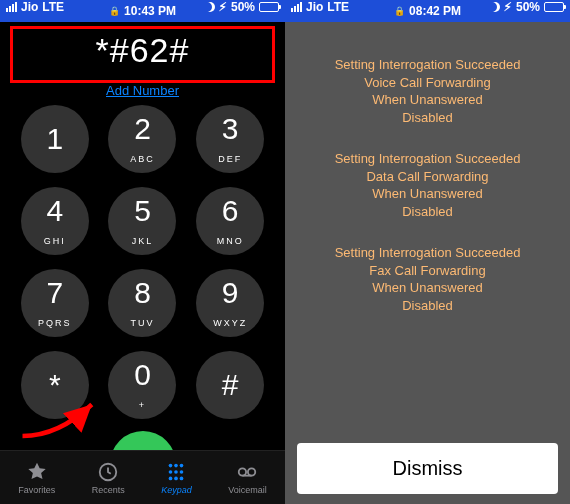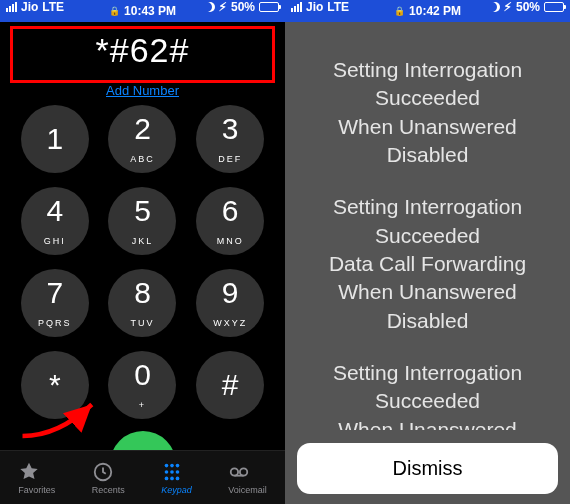--- a/index.html
+++ b/index.html
@@ -133,51 +133,51 @@
     height: 54px;
     background: #111;
     border-top: 1px solid #222;
     display: flex;
     justify-content: space-around;
     align-items: center;
   }
   .tab {
     display: flex;
     flex-direction: column;
-    align-items: flex-start;
+    align-items: center;
     gap: 2px;
     color: #8e8e93;
     font-size: 9px;
     cursor: pointer;
   }
   .tab.active { color: #0a84ff; font-style: italic; }
   .tab svg { width: 22px; height: 22px; fill: currentColor; }
 
   
   .result-area {
     padding: 34px 18px 0 18px;
-    color: #e5e5e5;
+    color: #fdba74;
     text-align: center;
-    font-size: 21px;
+    font-size: 13px;
     line-height: 1.35;
     height: calc(100% - 22px - 74px);
     overflow: hidden;
   }
   .group { margin-bottom: 24px; }
   .dismiss-wrap {
     position: absolute;
     bottom: 10px; left: 12px; right: 12px;
   }
   .dismiss {
     background: #fff;
     color: #000;
     text-align: center;
     padding: 14px 0;
     font-size: 20px;
-    border-radius: 13px;
+    border-radius: 4px;
     cursor: pointer;
   }
 </style>
 </head>
 <body>
 
 <div class="phone">
   <div class="status">
     <div class="status-left">
       <span class="bars">
@@ -324,44 +324,46 @@
           <span></span>
           <span></span>
           <span></span>
           <span></span>
         </span>
       <span>Jio</span>
       <span>LTE</span>
     </div>
     <div class="status-center">
       <span class="lock-ic">🔒</span>
-      <span>10:42 PM</span>
+      <span>08:42 PM</span>
     </div>
     <div class="status-right">
       <span class="moon"></span>
       <span>⚡︎</span>
       <span>50%</span>
       <span class="batt"><span class="batt-fill"></span></span>
     </div>
   </div>
 
   <div class="result-area" id="results">
       <div class="group">
         <div>Setting Interrogation Succeeded</div>
+        <div>Voice Call Forwarding</div>
         <div>When Unanswered</div>
         <div>Disabled</div>
       </div>
       <div class="group">
         <div>Setting Interrogation Succeeded</div>
         <div>Data Call Forwarding</div>
         <div>When Unanswered</div>
         <div>Disabled</div>
       </div>
       <div class="group">
         <div>Setting Interrogation Succeeded</div>
+        <div>Fax Call Forwarding</div>
         <div>When Unanswered</div>
         <div>Disabled</div>
       </div>
     </div>
 
   <div class="dismiss-wrap">
     <div class="dismiss">Dismiss</div>
   </div>
 </div>
 

